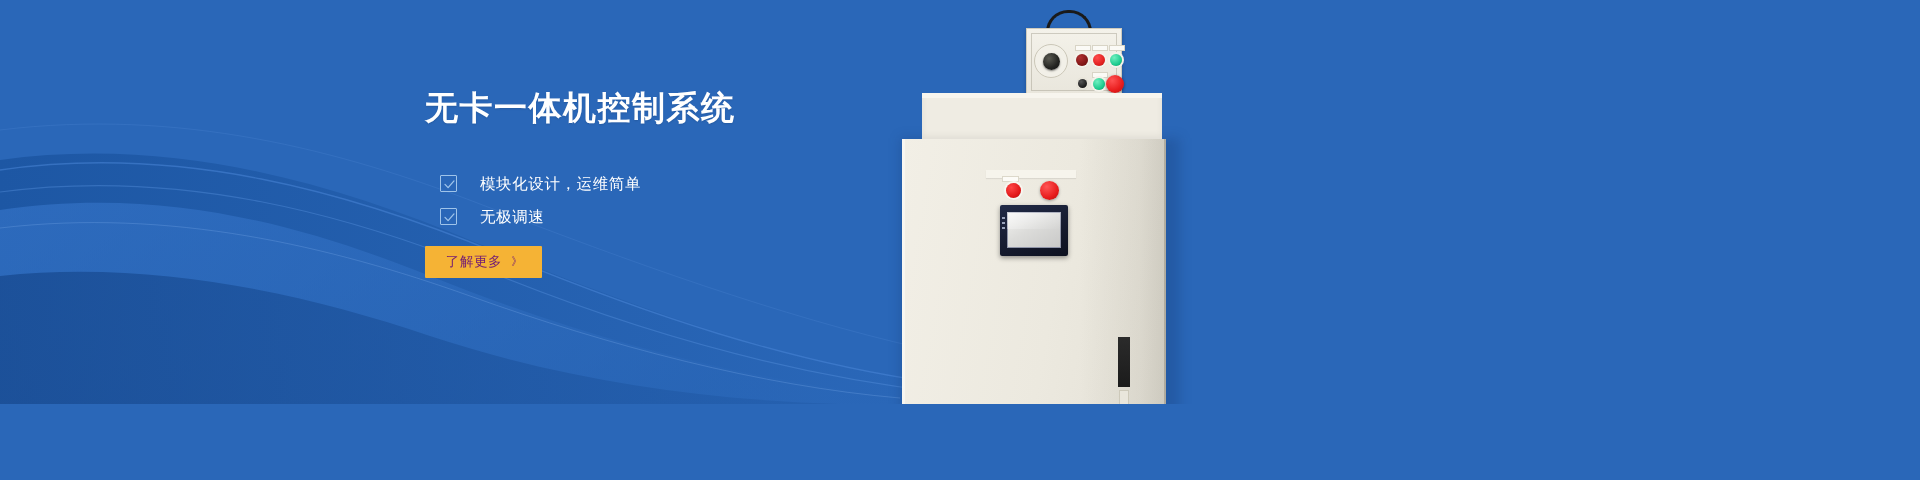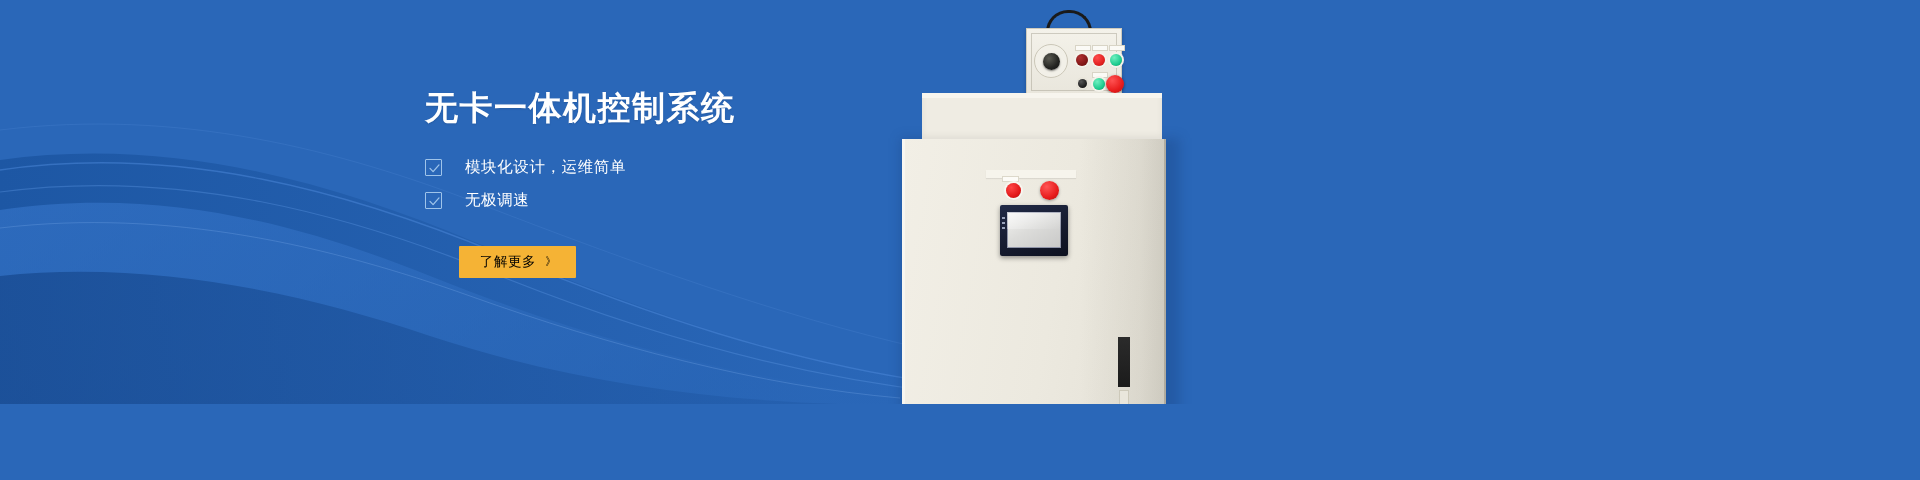--- a/index.html
+++ b/index.html
@@ -42,23 +42,24 @@
     white-space:nowrap;
     text-shadow:0 1px 2px rgba(0,0,0,.12);
   }
 
   .feature-list {
     list-style:none;
     margin-top:31px;
   }
   .feature-item {
     display:flex;
-    align-items:flex-start;
+    align-items:flex-end;
     height:33px;
     margin-bottom:0px;
+    margin-left:15px;
   }
   .feature-item + .feature-item { margin-top:0px; }
   .check-box {
     width:17px; height:17px;
     flex:0 0 17px;
     border:1px solid #9fc4ea;
     position:relative;
     margin-right:23px;
     border-radius:1px;
   }
@@ -73,28 +74,27 @@
 
   
   .cta-wrap { margin-top:21px; }
   .cta-button {
     display:inline-flex;
     align-items:center;
     justify-content:center;
     gap:9px;
     width:117px; height:32px;
     background:#f5b335;
-    color:#000000;
+    color:#701a75;
     font-size:13.5px;
     letter-spacing:.6px;
     border:none;
     cursor:pointer;
     border-radius:1px;
     font-family:inherit;
-    margin-left:34px;
   }
   .cta-arrow { font-size:11px; opacity:.95; letter-spacing:-1px; }
 
   
   .machine {
     position:absolute;
     left:900px; top:0;
     width:1020px; height:480px;
     z-index:3;
   }

